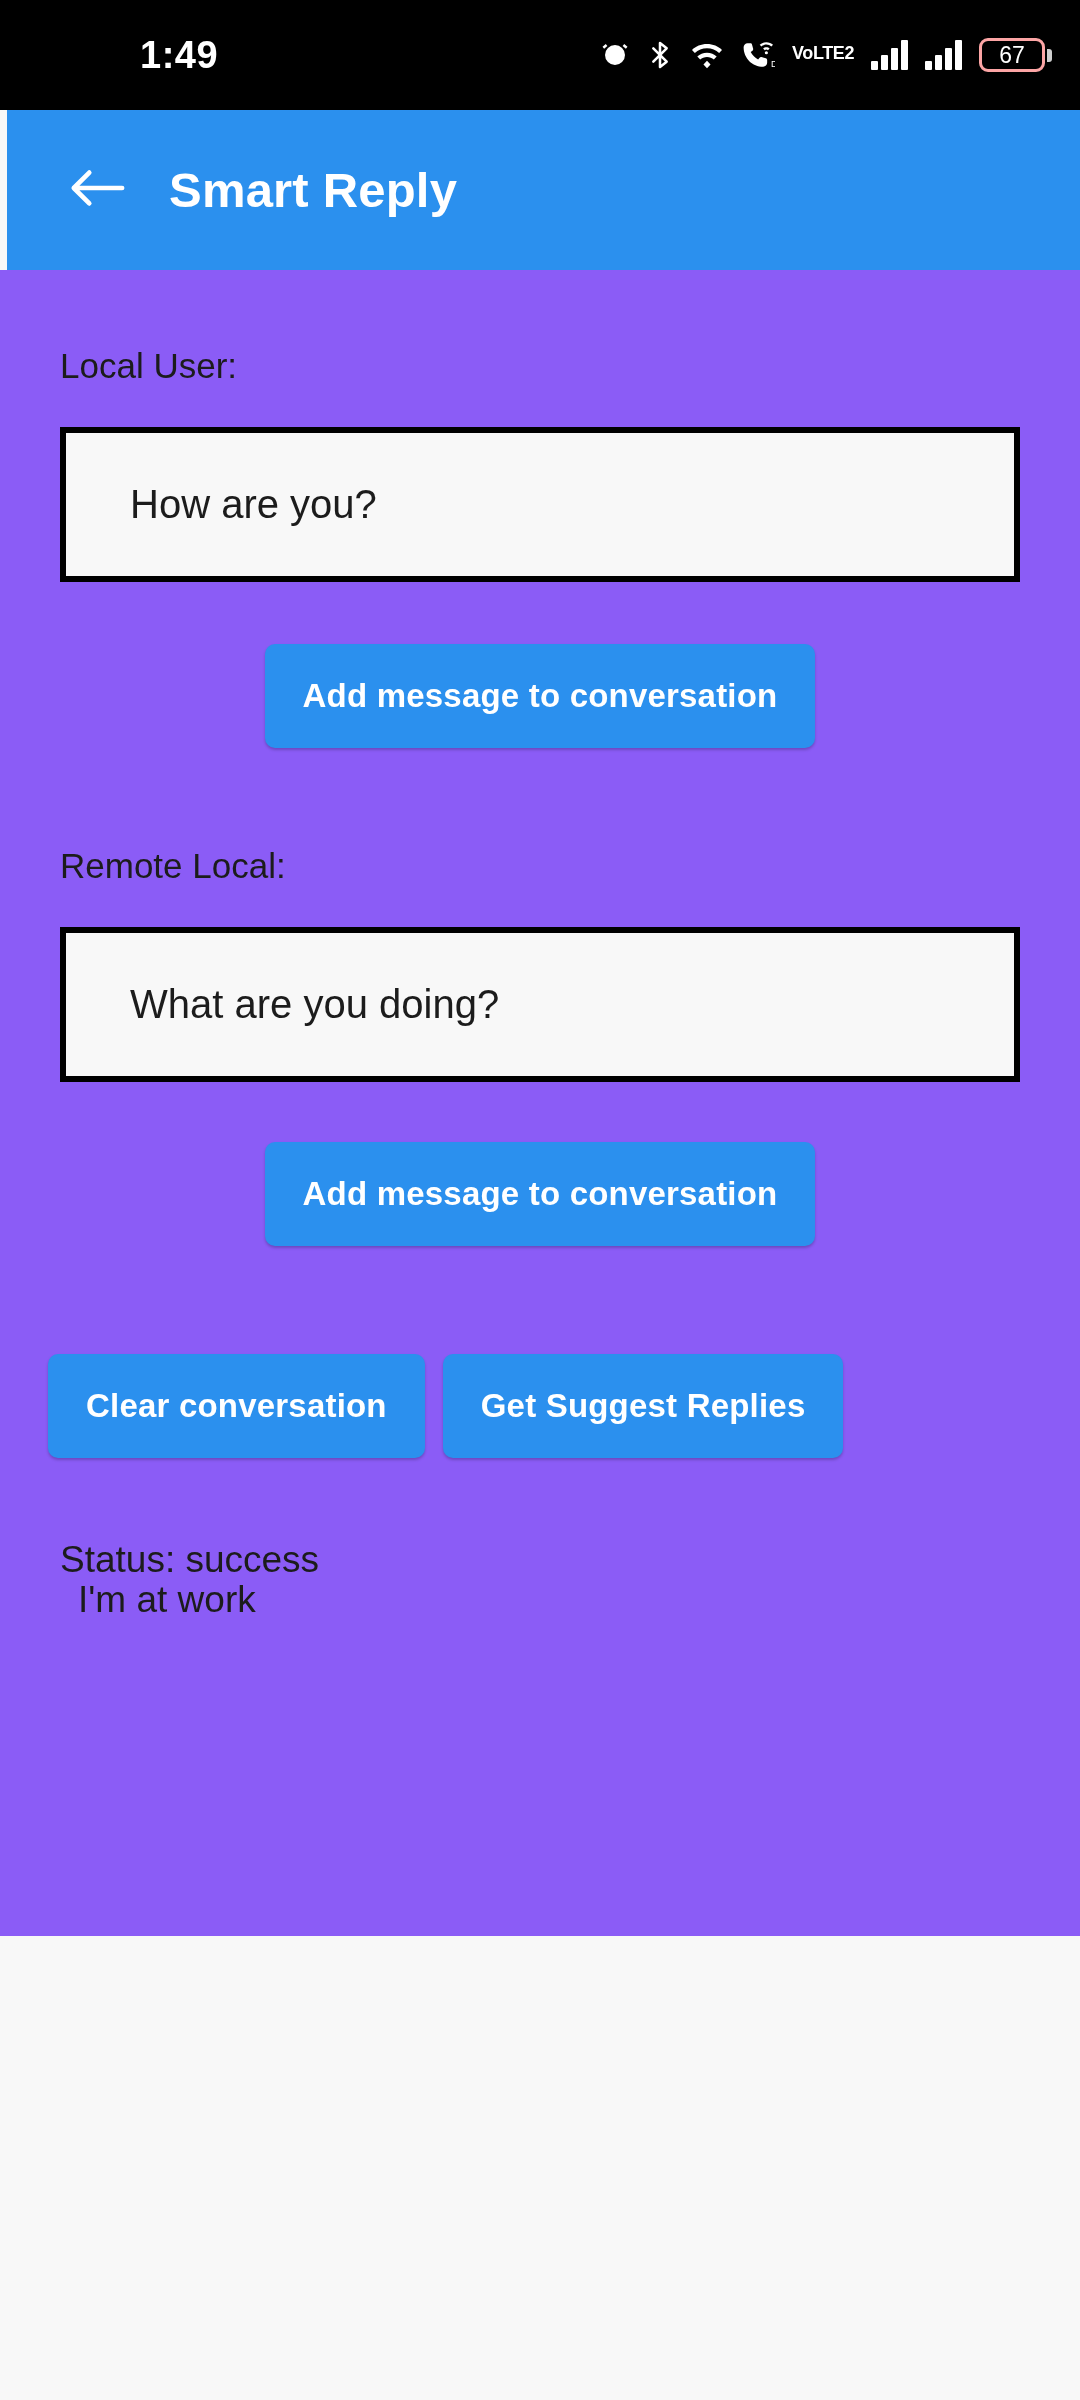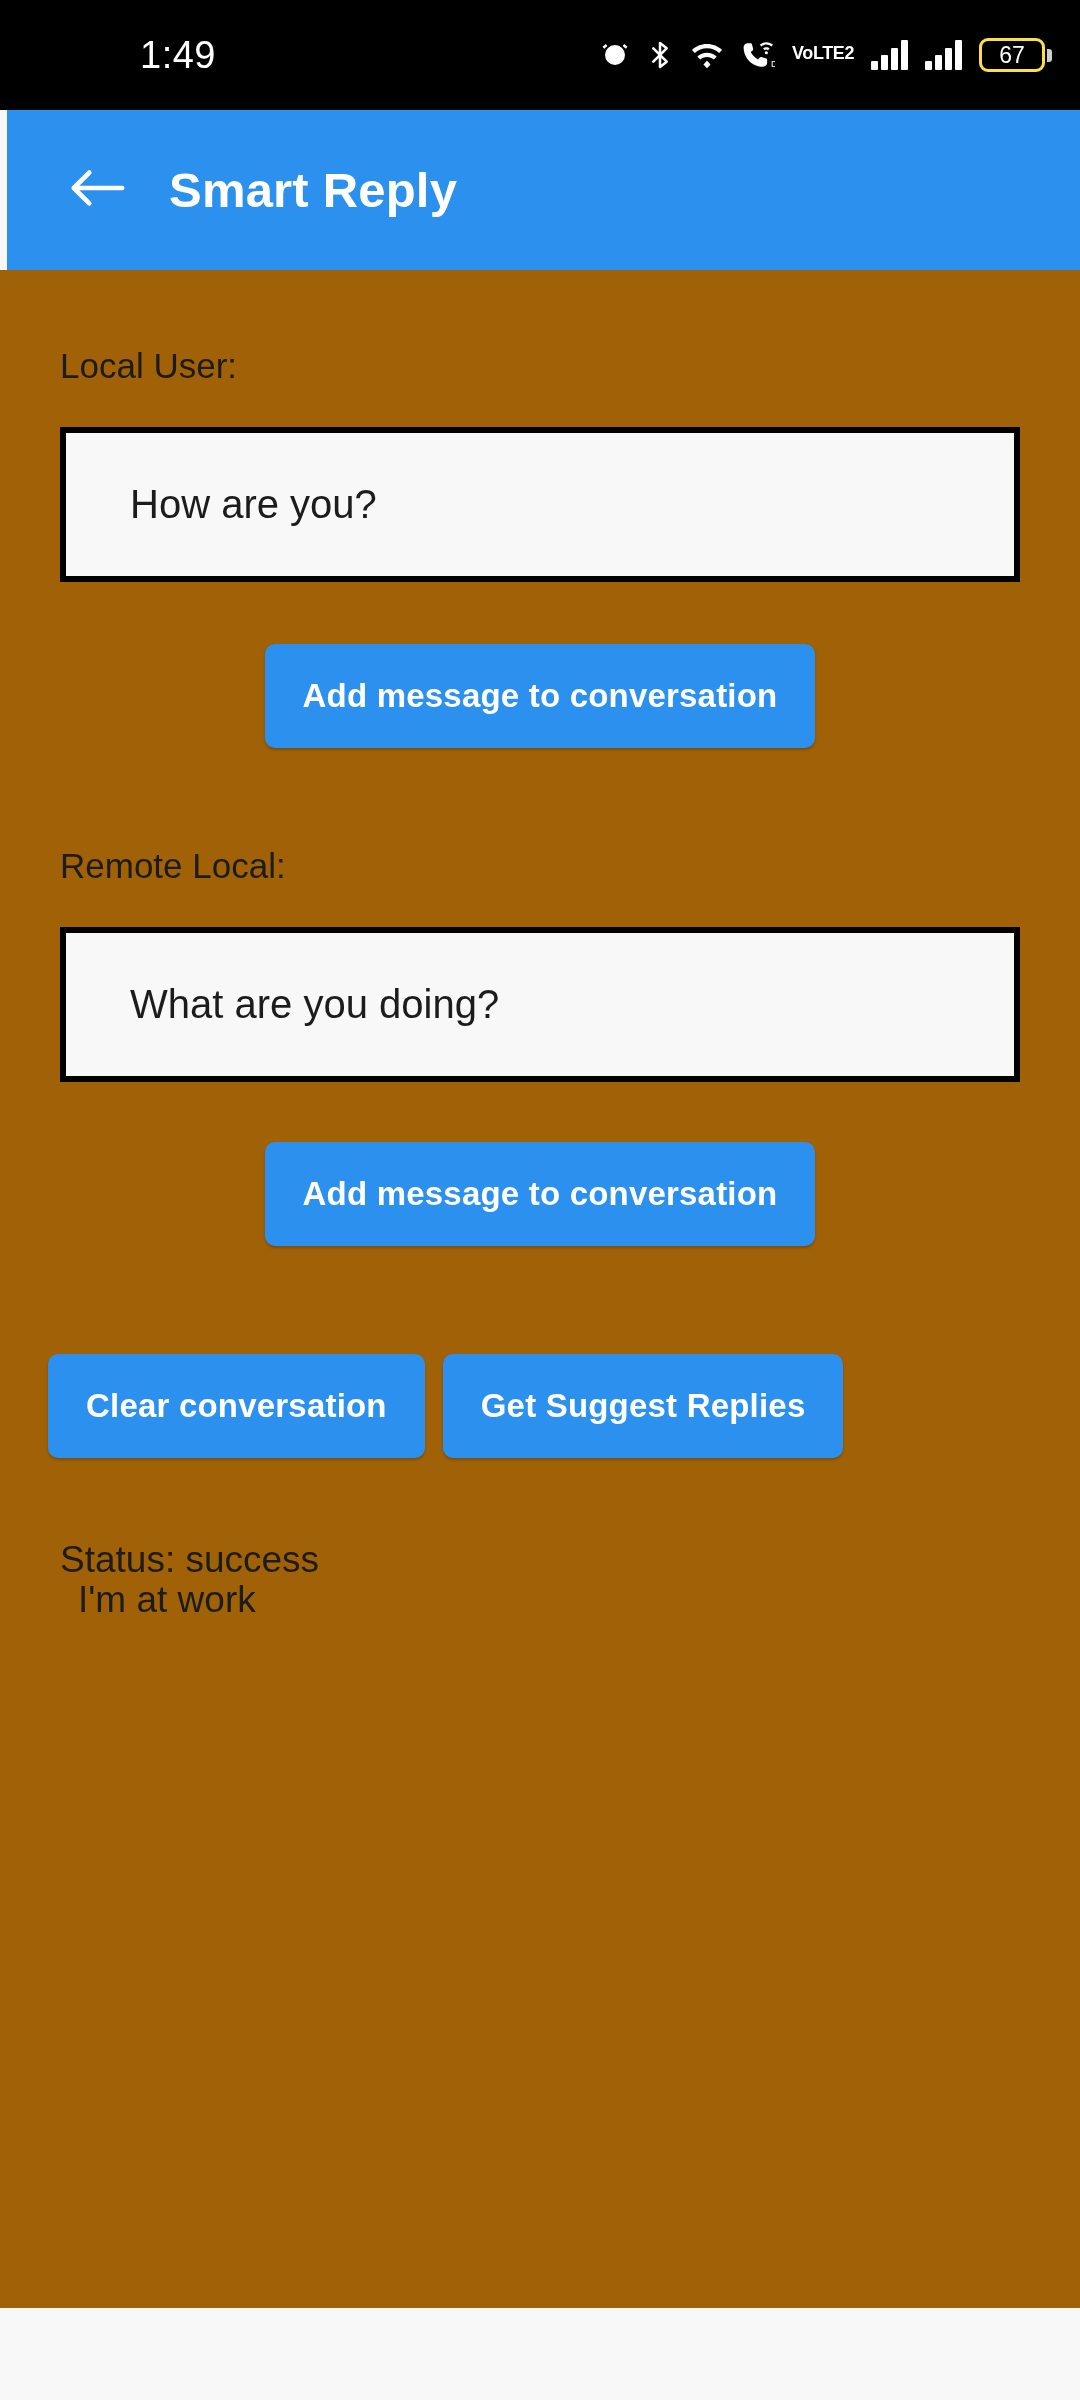--- a/index.html
+++ b/index.html
@@ -23,21 +23,21 @@
     background:#000000;
     display:flex; align-items:center;
     padding:0 28px 0 0;
   }
   .status-time {
     color:#ffffff;
     font-size:38px;
     letter-spacing:0.5px;
     margin-left:140px;
     line-height:1;
-    font-weight:400;
+    font-weight:700;
   }
   .status-icons {
     margin-left:auto;
     display:flex; align-items:center;
     gap:17px;
     height:110px;
   }
   .sicon { display:flex; align-items:center; justify-content:center; color:#fff; }
   .sicon svg { display:block; }
   .volte {
@@ -50,21 +50,21 @@
   .bars i { display:block; width:7px; background:#fff; border-radius:1px; }
   .bars i:nth-child(1){ height:9px; }
   .bars i:nth-child(2){ height:15px; }
   .bars i:nth-child(3){ height:22px; }
   .bars i:nth-child(4){ height:30px; }
   .battery {
     display:flex; align-items:center;
   }
   .battery-body {
     width:66px; height:34px;
-    border:3px solid #fde047;
+    border:3px solid #fca5a5;
     border-radius:9px;
     display:flex; align-items:center; justify-content:center;
   }
   .battery-level {
     color:#ffffff; font-size:23px; font-weight:400; line-height:1;
   }
   .battery-cap {
     width:5px; height:13px; background:#cfcfcf;
     border-radius:0 3px 3px 0; margin-left:2px;
   }
@@ -86,22 +86,22 @@
     color:#ffffff;
     font-size:49px;
     font-weight:700;
     margin-left:20px;
     letter-spacing:0.2px;
   }
 
   
   .content {
     position:absolute; top:270px; left:0;
-    width:1080px; height:2038px;
-    background:#a16207;
+    width:1080px; height:1666px;
+    background:#8b5cf6;
   }
   .field-label {
     font-size:35px;
     color:#1c1c1c;
     margin-left:60px;
     font-weight:400;
   }
   .text-input {
     height:155px;
     margin:0 60px 0 60px;

